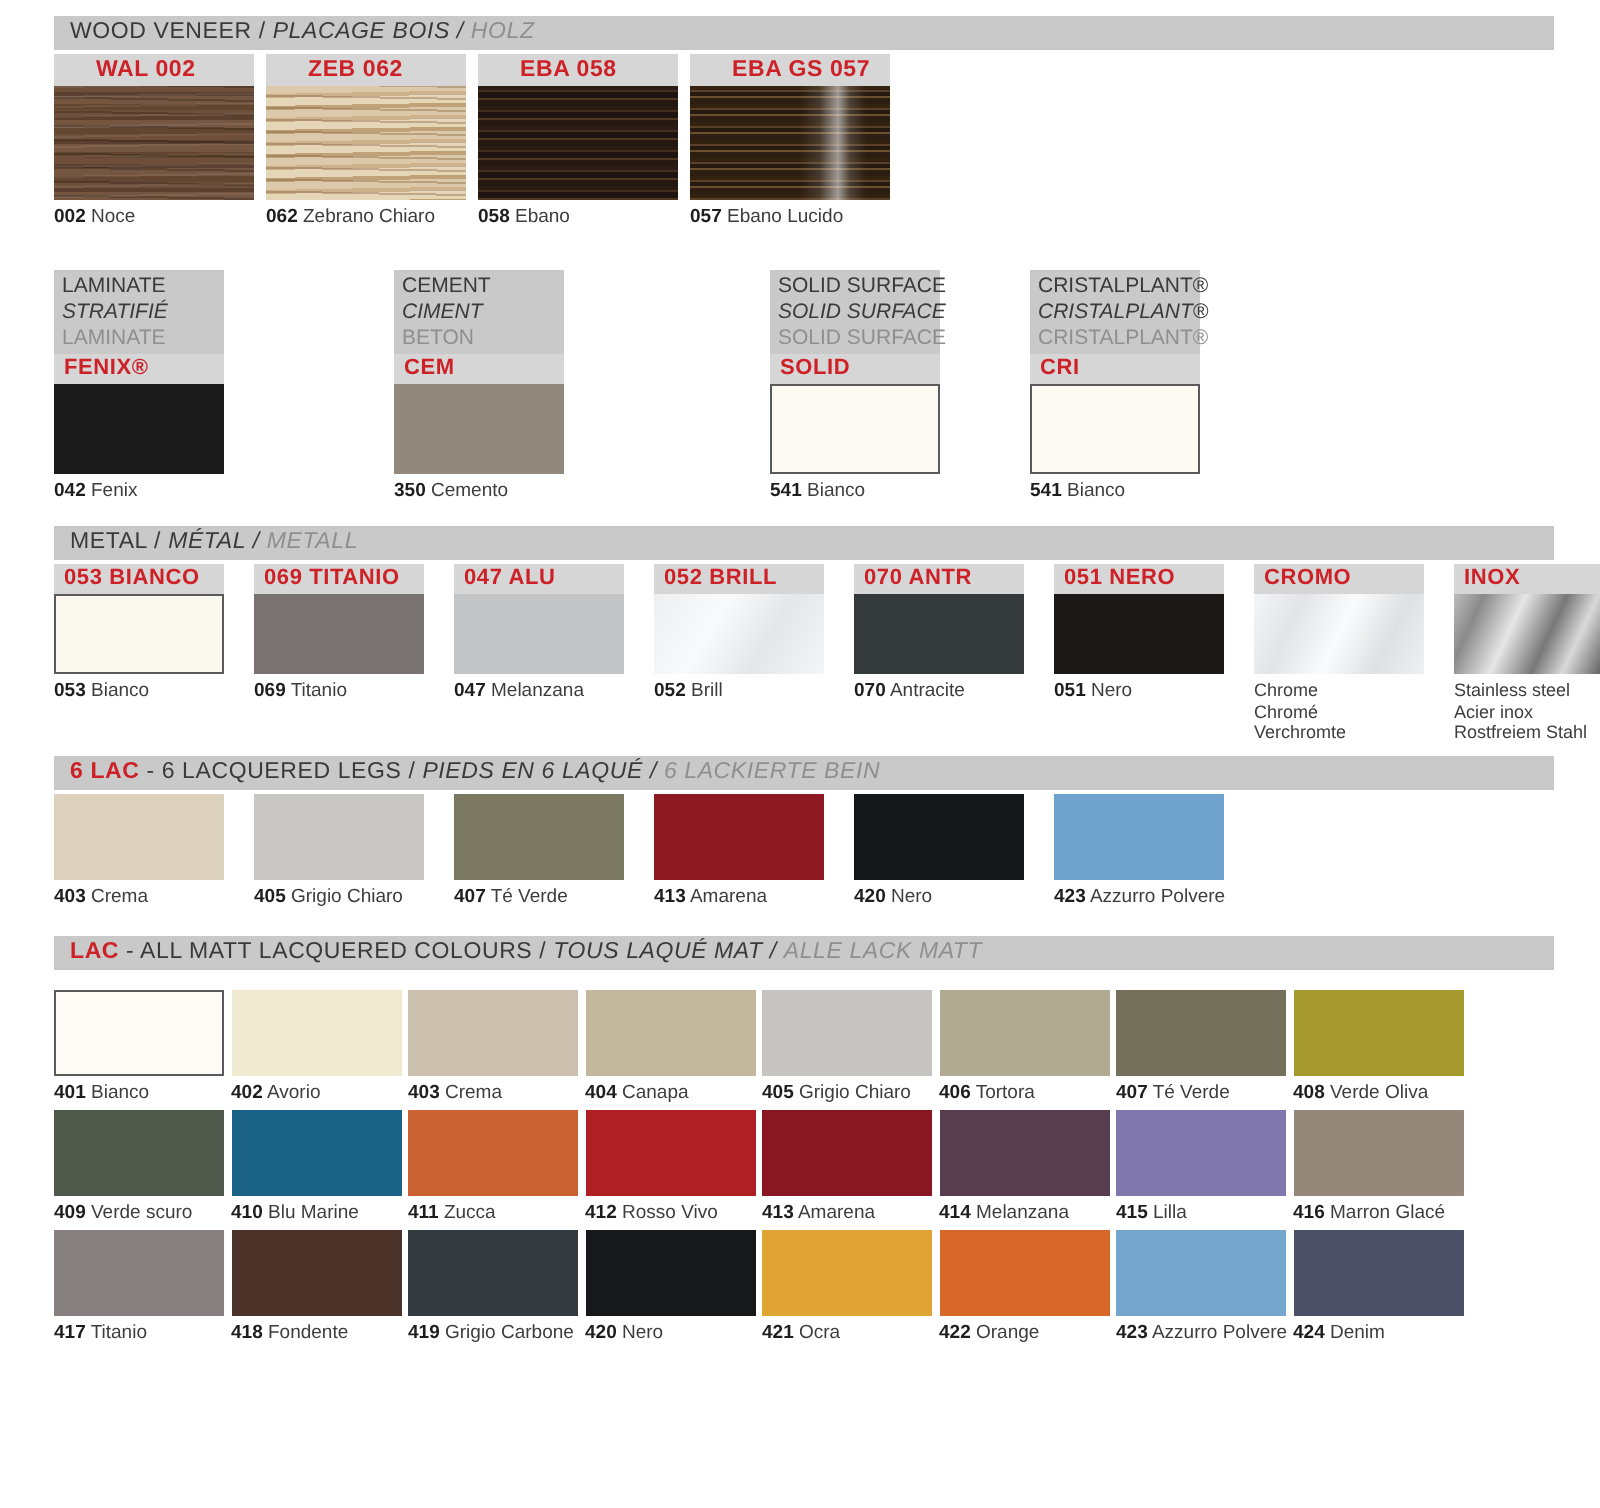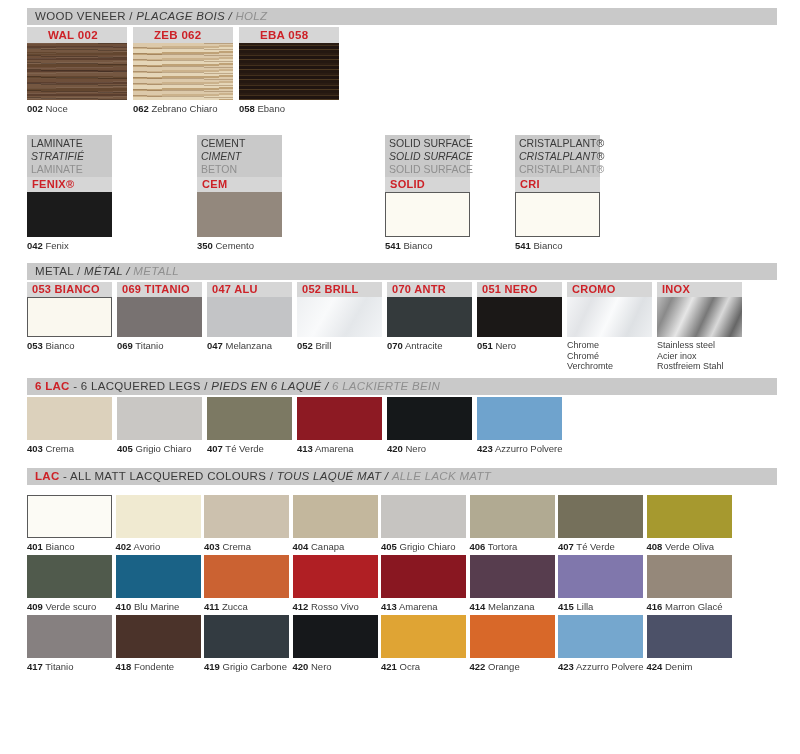--- a/index.html
+++ b/index.html
@@ -19,21 +19,21 @@
     font-size:11.5px; line-height:17px; padding-left:8px;
     color:#3a3a3a; letter-spacing:.3px; white-space:nowrap;
   }
   .t-fr { font-style:italic; }
   .t-de { color:#8f8f8f;font-style:italic; }
   .t-red { color:#cd2127; font-weight:bold; }
 
   
   .row { display:flex; }
   #wood-row { gap:6px; margin-top:2px; }
-  #metal-row, #sixlac-row { gap:5px; margin-top:2px; }
+  #metal-row, #sixlac-row { gap:15px; margin-top:2px; }
   .lac-row { gap:3.5px; margin-bottom:3px; }
   #lac-rows { margin-top:10px; }
   .cell { flex:0 0 auto; }
   .w100 { width:100px; }
   .w85 { width:85px; }
 
   .code-bar {
     height:15px; background:#d6d6d6;
     color:#cd2127; font-weight:bold; font-size:11px; line-height:15px;
     padding-left:5px; letter-spacing:.3px; white-space:nowrap; overflow:hidden;
@@ -99,20 +99,25 @@
         <div class="cell w100">
           <div class="code-bar">ZEB 062</div>
           <div class="swatch tx-zebrano" style="height: 57px;"></div>
           <div class="label"><b class="num">062</b><span class="nm"> Zebrano Chiaro</span></div>
         </div>
         <div class="cell w100">
           <div class="code-bar">EBA 058</div>
           <div class="swatch tx-ebano" style="height: 57px;"></div>
           <div class="label"><b class="num">058</b><span class="nm"> Ebano</span></div>
         </div>
+        <div class="cell w100">
+          <div class="code-bar">EBA GS 057</div>
+          <div class="swatch tx-ebano-lucido" style="height: 57px;"></div>
+          <div class="label"><b class="num">057</b><span class="nm"> Ebano Lucido</span></div>
+        </div>
       </div>
   </section>
 
   <section class="sec" id="sec-materials">
     <div id="materials-row">
         <div class="mat-col" style="left: 0px;">
           <div class="mat-head">
             <div class="mh-en">LAMINATE</div>
             <div class="mh-fr">STRATIFIÉ</div>
             <div class="mh-de">LAMINATE</div>

